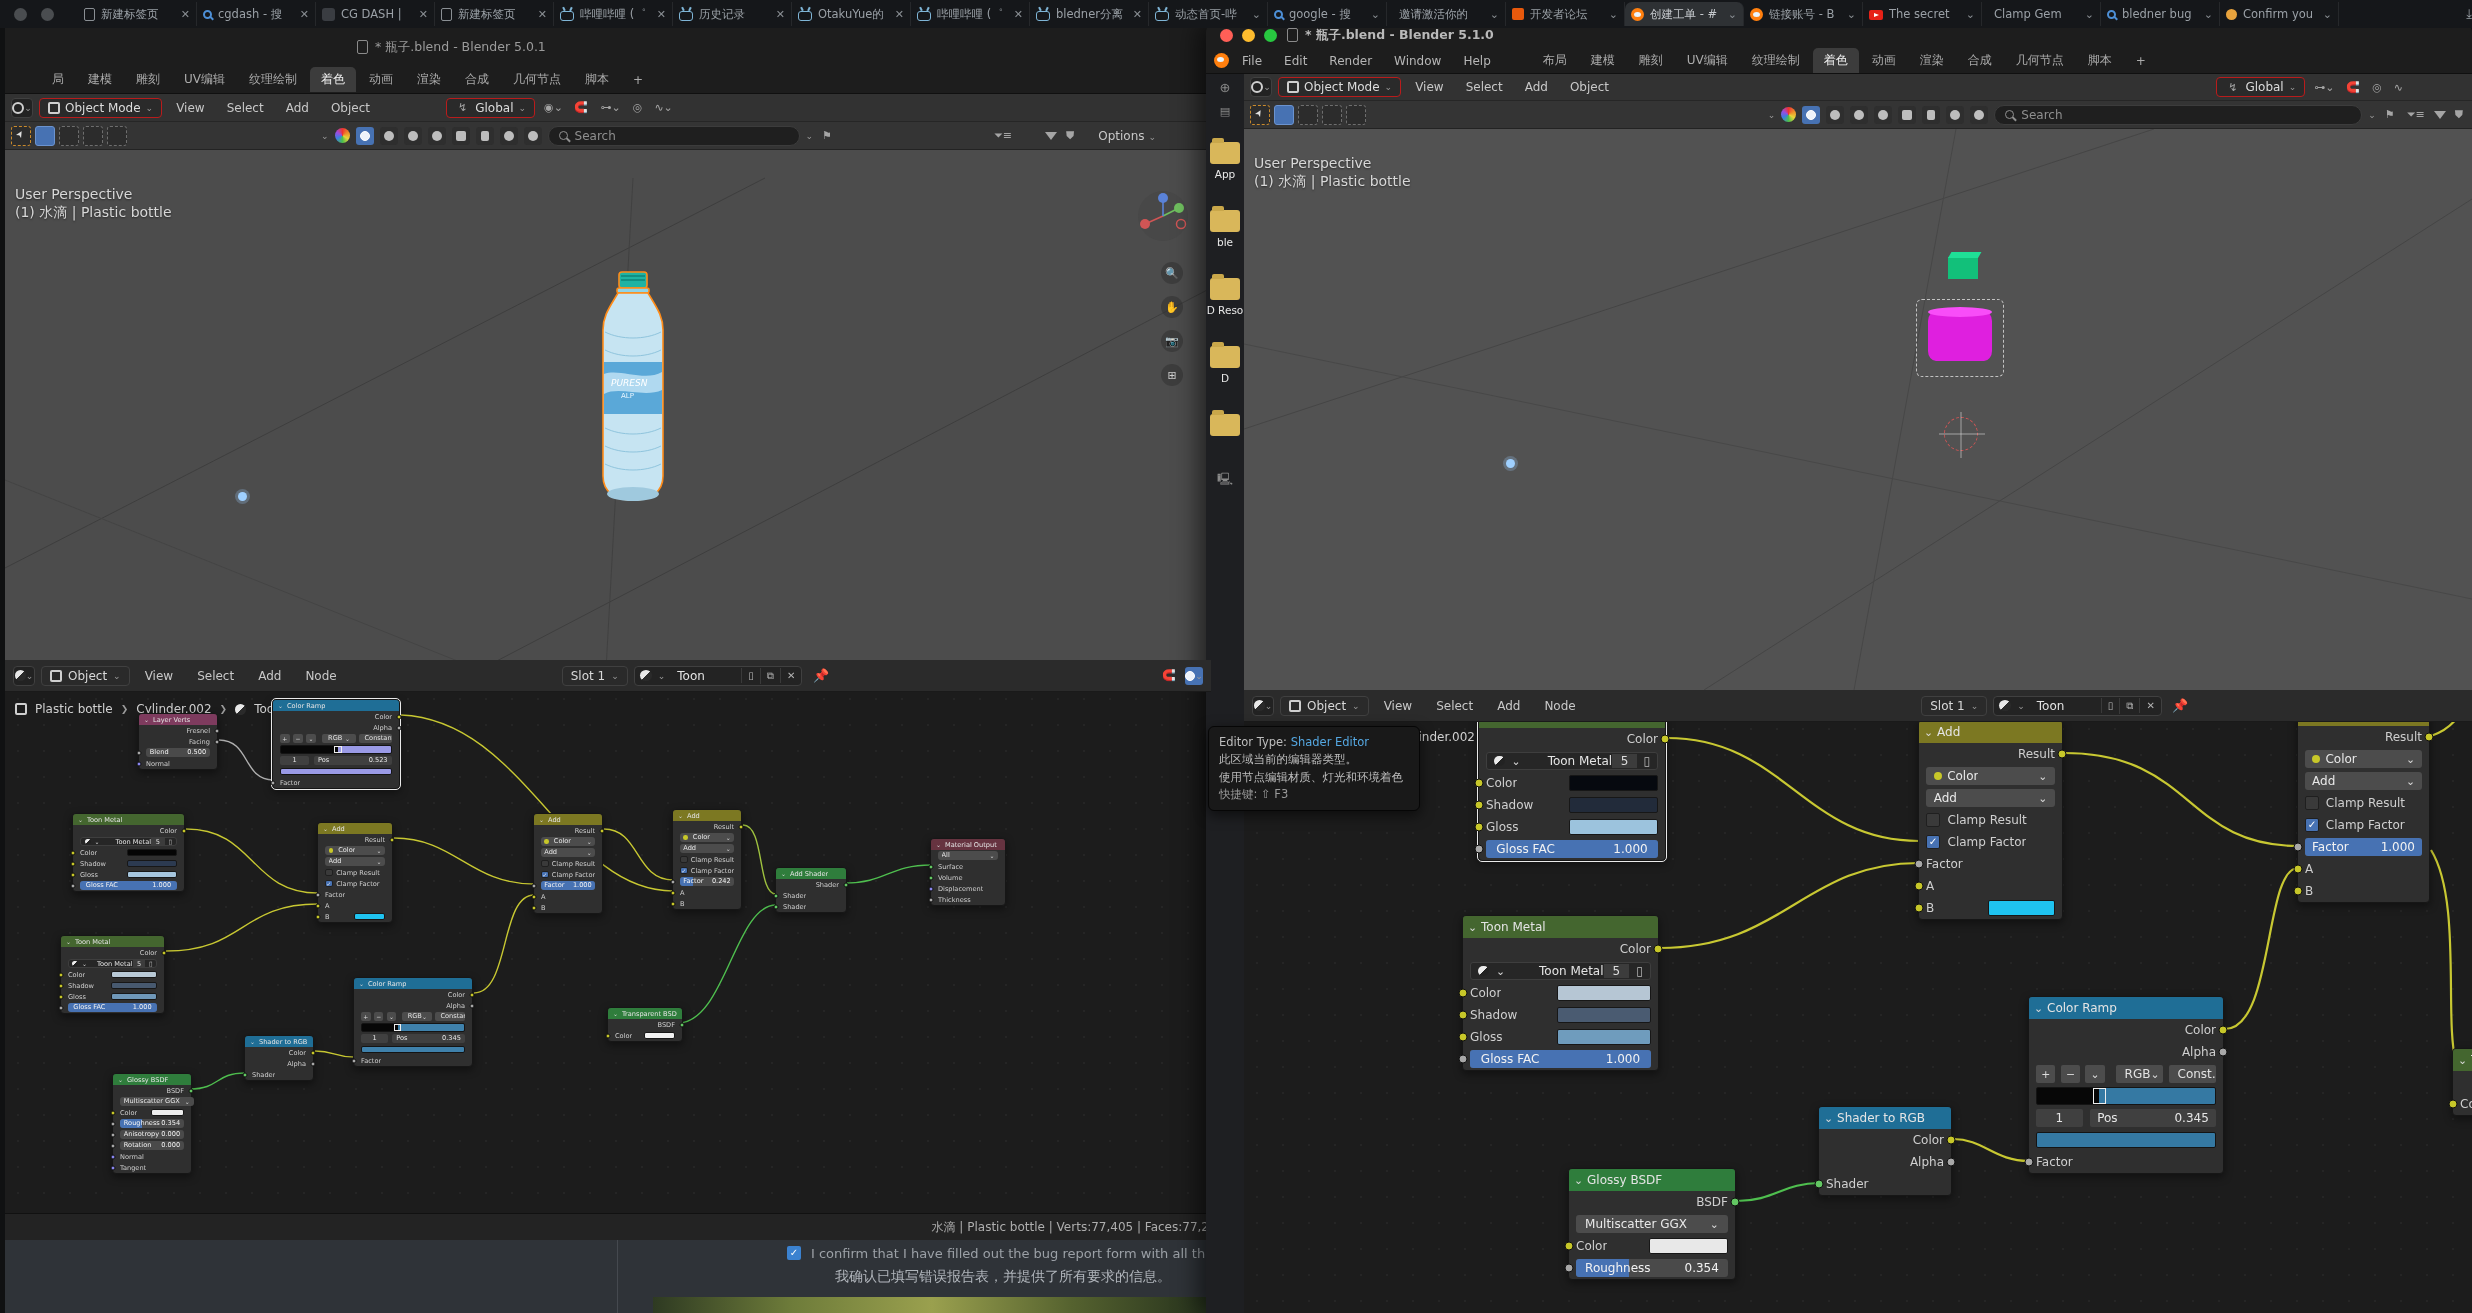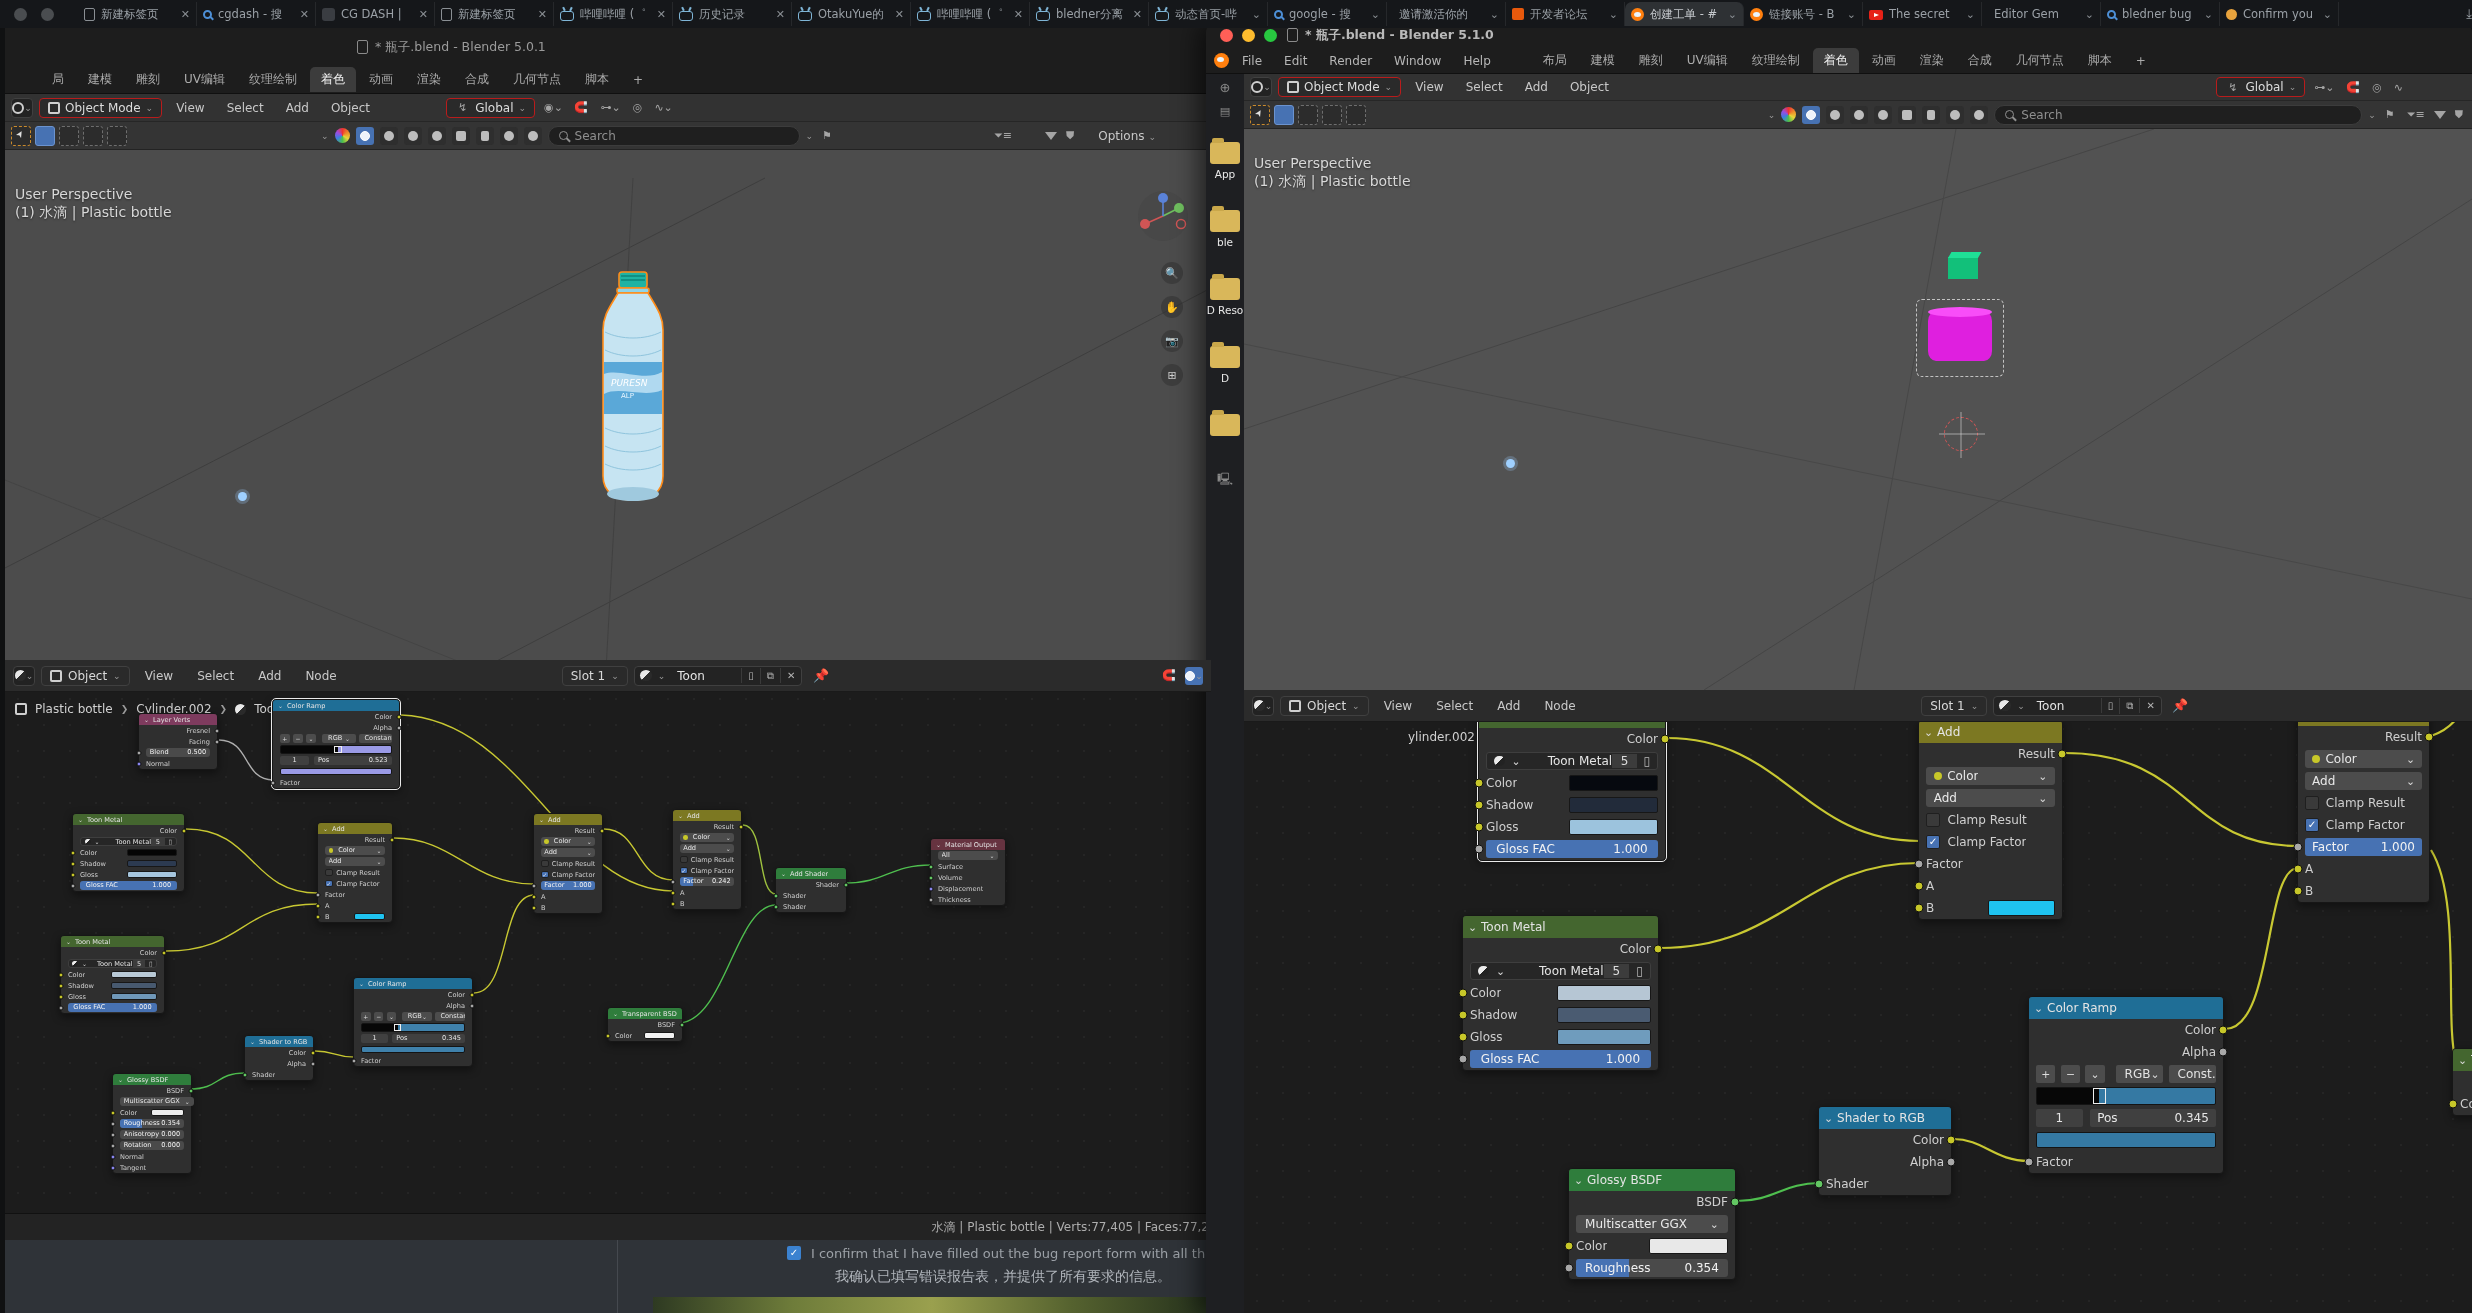--- a/index.html
+++ b/index.html
@@ -251,21 +251,21 @@
   </div>
 
   <div class="btab">
     <span class="tico i-youtube"></span>
     <span class="tlabel">The secret</span>
     <span class="tclose">⌄</span>
   </div>
 
   <div class="btab">
     <span class="tico i-gemini"></span>
-    <span class="tlabel">Editor Gem</span>
+    <span class="tlabel">Clamp Gem</span>
     <span class="tclose">⌄</span>
   </div>
 
   <div class="btab">
     <span class="tico i-search"></span>
     <span class="tlabel">bledner bug</span>
     <span class="tclose">⌄</span>
   </div>
 
   <div class="btab">
@@ -1450,13 +1450,19 @@
           <span class="ntitle">T…</span>
         </div>
   <div class="nrow out"></div>
         <div class="nrow">
           <div class="sock l" style="background: rgb(199, 199, 41);"></div>
           <div class="lbl">Col</div>
         </div>
       </div>
 </div>
 
+  <div id="tooltip" style="left:2px;top:704px;width:212px;">
+    <div class="ttl"><span>Editor Type: </span><b>Shader Editor</b></div>
+    <div>此区域当前的编辑器类型。</div>
+    <div>使用节点编辑材质、灯光和环境着色</div>
+    <div class="shortcut">快捷键: ⇧ F3</div>
+  </div>
 </div>
 
 </body></html>

